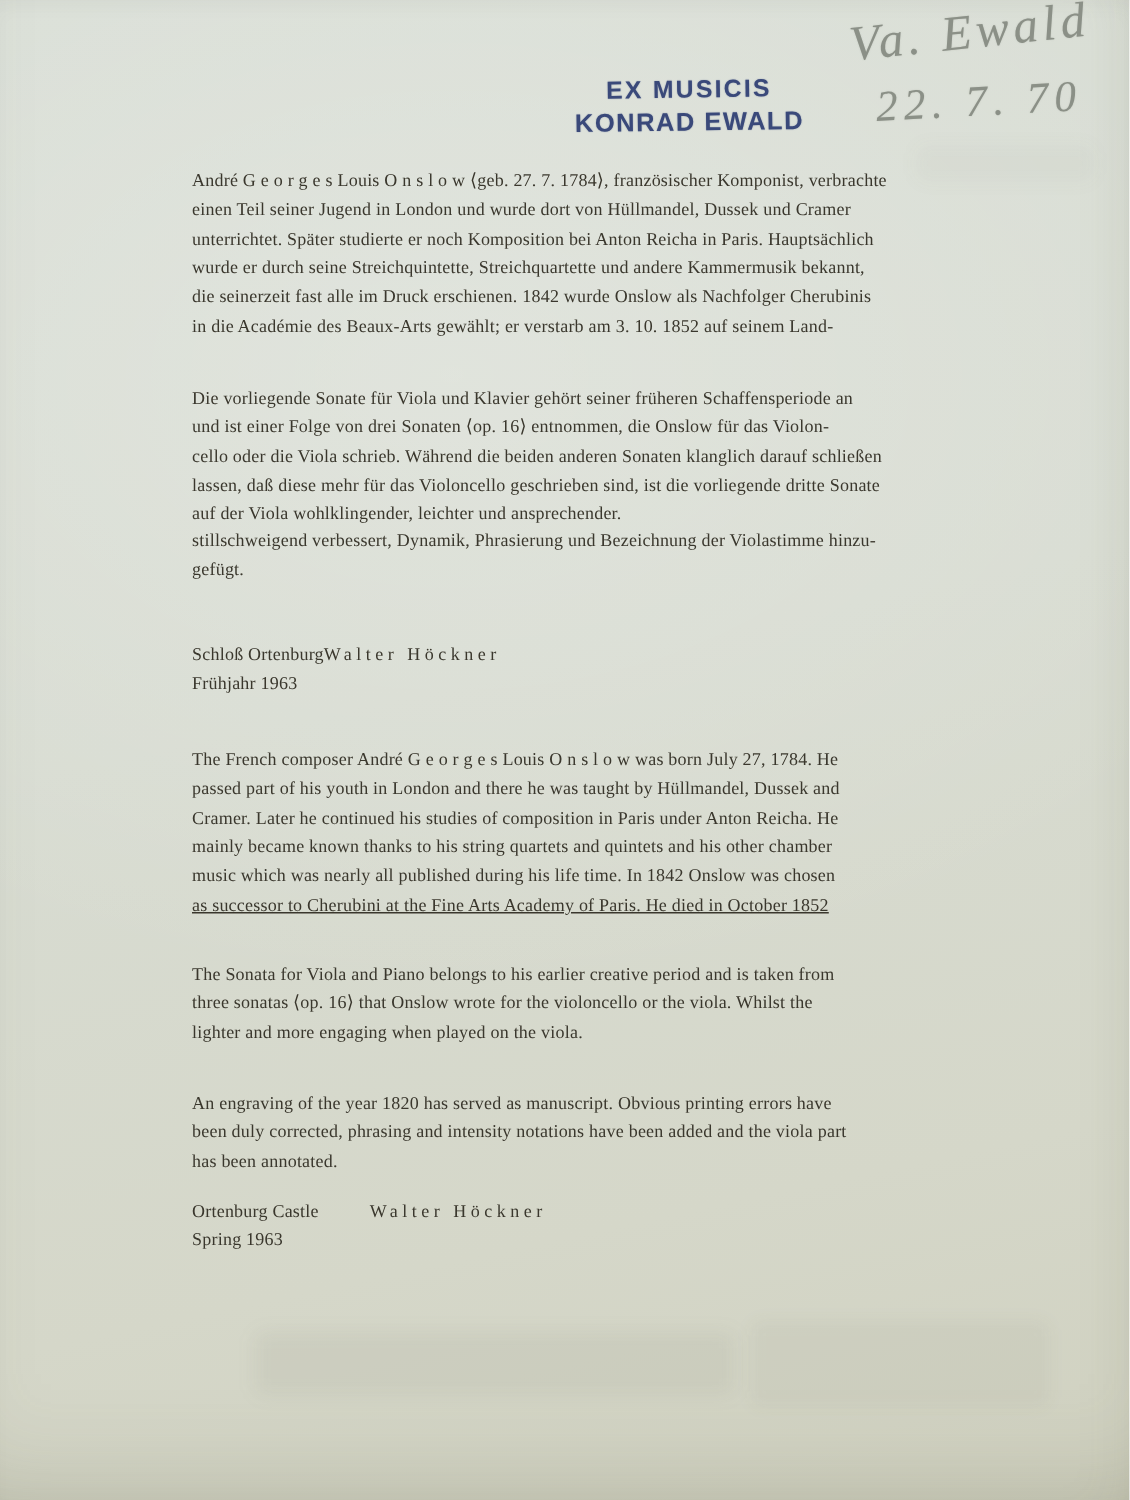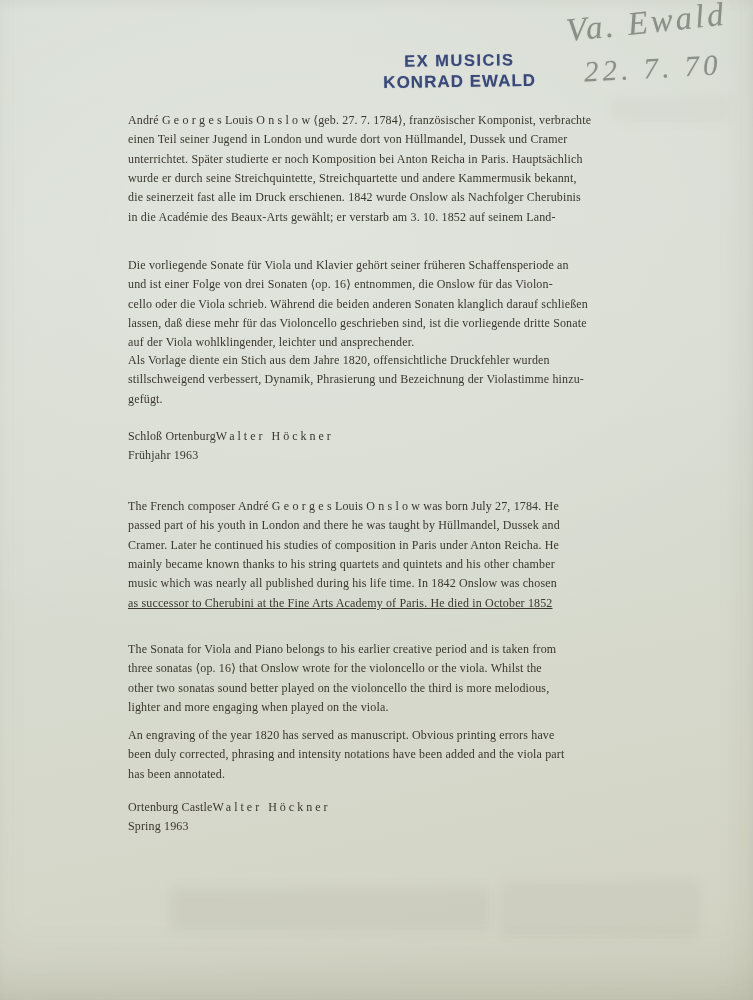--- a/index.html
+++ b/index.html
@@ -48,21 +48,21 @@
   
   .tblock {
     position:absolute; left:128px; width:498px;
     font-size:12px; line-height:19.35px; color:#3a372d;
     letter-spacing:.15px;
   }
   .tline { white-space:nowrap; }
   .b-g1 { top:111px; } .b-g2 { top:256px; } .b-g3 { top:351px; }
   .b-e1 { top:497px; } .b-e2 { top:640px; } .b-e3 { top:726px; }
   .sigrow { display:flex; justify-content:flex-start; align-items:flex-start; }
-  .b-gsig { top:427px; } .b-esig { top:798px; }
+  .b-gsig { top:427px; } .b-esig { top:798px;gap:34px; }
   .sig-left div { white-space:nowrap; }
   .sig-author { letter-spacing:3px; white-space:nowrap; }
 </style>
 </head>
 <body>
 
 <div class="page">
 
   <div class="artifact a1"></div>
   <div class="artifact a2"></div>
@@ -85,21 +85,20 @@
       <div class="tline" style="word-spacing: 0px;">in die Académie des Beaux-Arts gewählt; er verstarb am 3. 10. 1852 auf seinem Land-</div>
     </div>
   <div class="tblock b-g2">
       <div class="tline" style="word-spacing: 0px;">Die vorliegende Sonate für Viola und Klavier gehört seiner früheren Schaffensperiode an</div>
       <div class="tline" style="word-spacing: 0px;">und ist einer Folge von drei Sonaten ⟨op. 16⟩ entnommen, die Onslow für das Violon-</div>
       <div class="tline" style="word-spacing: 0px;">cello oder die Viola schrieb. Während die beiden anderen Sonaten klanglich darauf schließen</div>
       <div class="tline" style="word-spacing: 0px;">lassen, daß diese mehr für das Violoncello geschrieben sind, ist die vorliegende dritte Sonate</div>
       <div class="tline tline-last">auf der Viola wohlklingender, leichter und ansprechender.</div>
     </div>
   <div class="tblock b-g3">
-      <div class="tline" style="word-spacing: 0px;">Als Vorlage diente ein Stich aus dem Jahre 1820, offensichtliche Druckfehler wurden</div>
       <div class="tline" style="word-spacing: 0px;">stillschweigend verbessert, Dynamik, Phrasierung und Bezeichnung der Violastimme hinzu-</div>
       <div class="tline tline-last">gefügt.</div>
     </div>
 
   <div class="tblock sigrow b-gsig">
     <div class="sig-left">
       <div>Schloß Ortenburg</div>
       <div>Frühjahr 1963</div>
     </div>
     <div class="sig-author">Walter Höckner</div>
@@ -109,21 +108,20 @@
       <div class="tline" style="word-spacing: 0px;">The French composer André G e o r g e s Louis O n s l o w was born July 27, 1784. He</div>
       <div class="tline" style="word-spacing: 0px;">passed part of his youth in London and there he was taught by Hüllmandel, Dussek and</div>
       <div class="tline" style="word-spacing: 0px;">Cramer. Later he continued his studies of composition in Paris under Anton Reicha. He</div>
       <div class="tline" style="word-spacing: 0px;">mainly became known thanks to his string quartets and quintets and his other chamber</div>
       <div class="tline" style="word-spacing: 0px;">music which was nearly all published during his life time. In 1842 Onslow was chosen</div>
       <div class="tline" style="word-spacing: 0px; text-decoration: underline;">as successor to Cherubini at the Fine Arts Academy of Paris. He died in October 1852</div>
     </div>
   <div class="tblock b-e2">
       <div class="tline" style="word-spacing: 0px;">The Sonata for Viola and Piano belongs to his earlier creative period and is taken from</div>
       <div class="tline" style="word-spacing: 0px;">three sonatas ⟨op. 16⟩ that Onslow wrote for the violoncello or the viola. Whilst the</div>
-      <div class="tline" style="word-spacing: 0px;">other two sonatas sound better played on the violoncello the third is more melodious,</div>
       <div class="tline tline-last">lighter and more engaging when played on the viola.</div>
     </div>
   <div class="tblock b-e3">
       <div class="tline" style="word-spacing: 0px;">An engraving of the year 1820 has served as manuscript. Obvious printing errors have</div>
       <div class="tline" style="word-spacing: 0px;">been duly corrected, phrasing and intensity notations have been added and the viola part</div>
       <div class="tline tline-last">has been annotated.</div>
     </div>
 
   <div class="tblock sigrow b-esig">
     <div class="sig-left">

